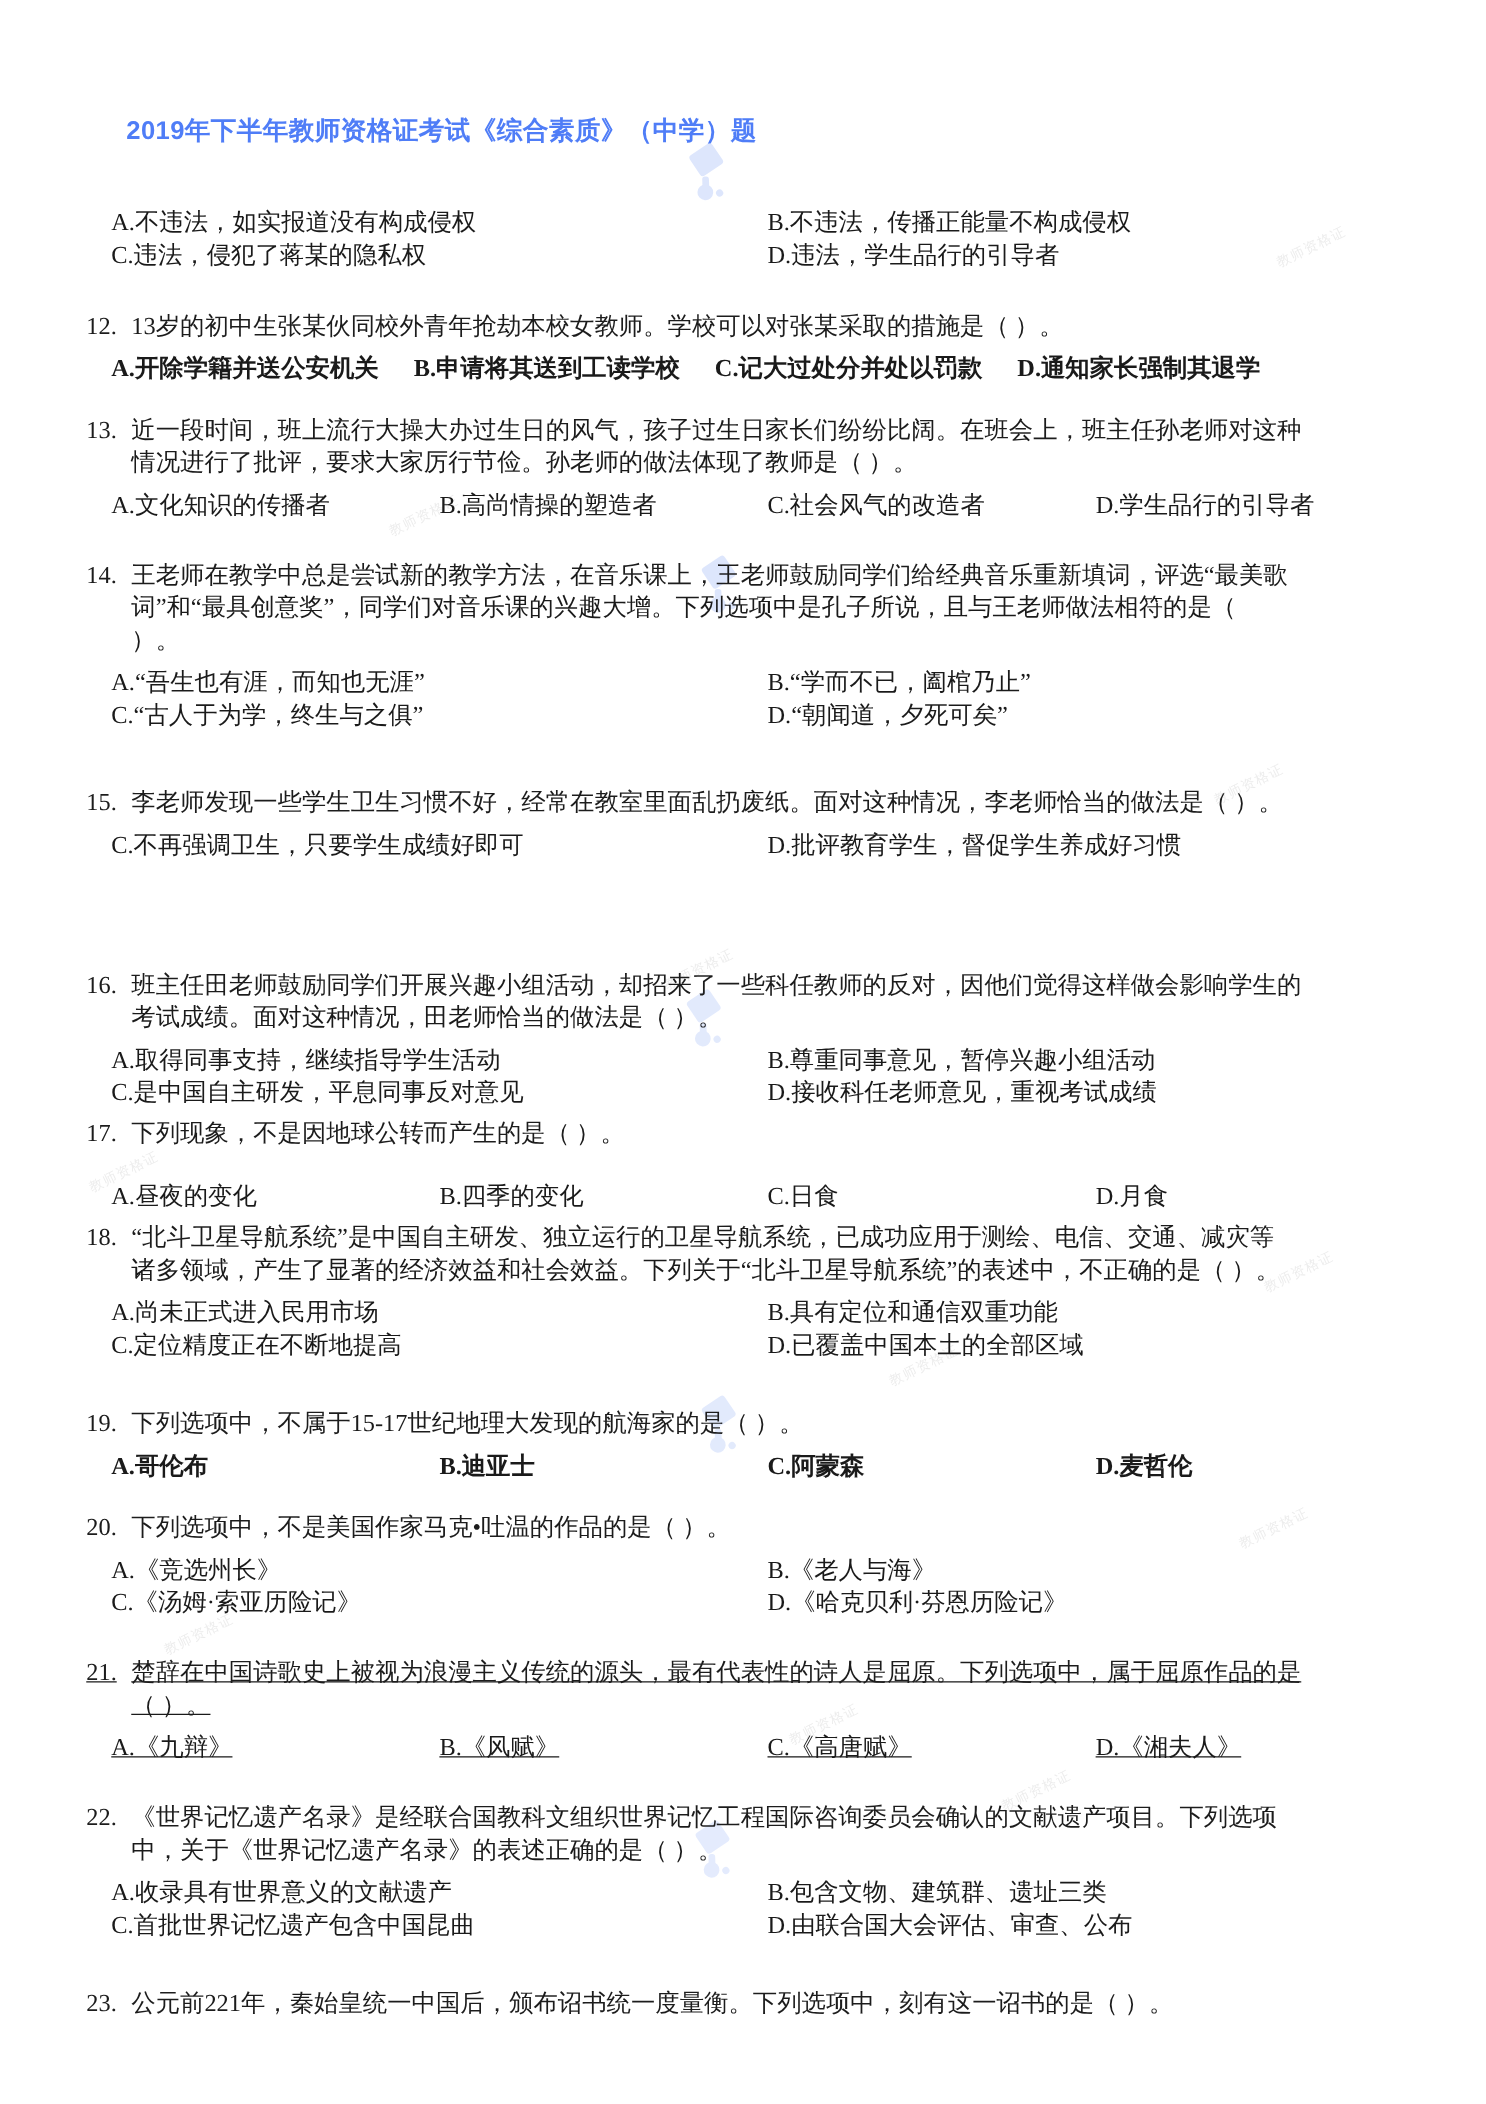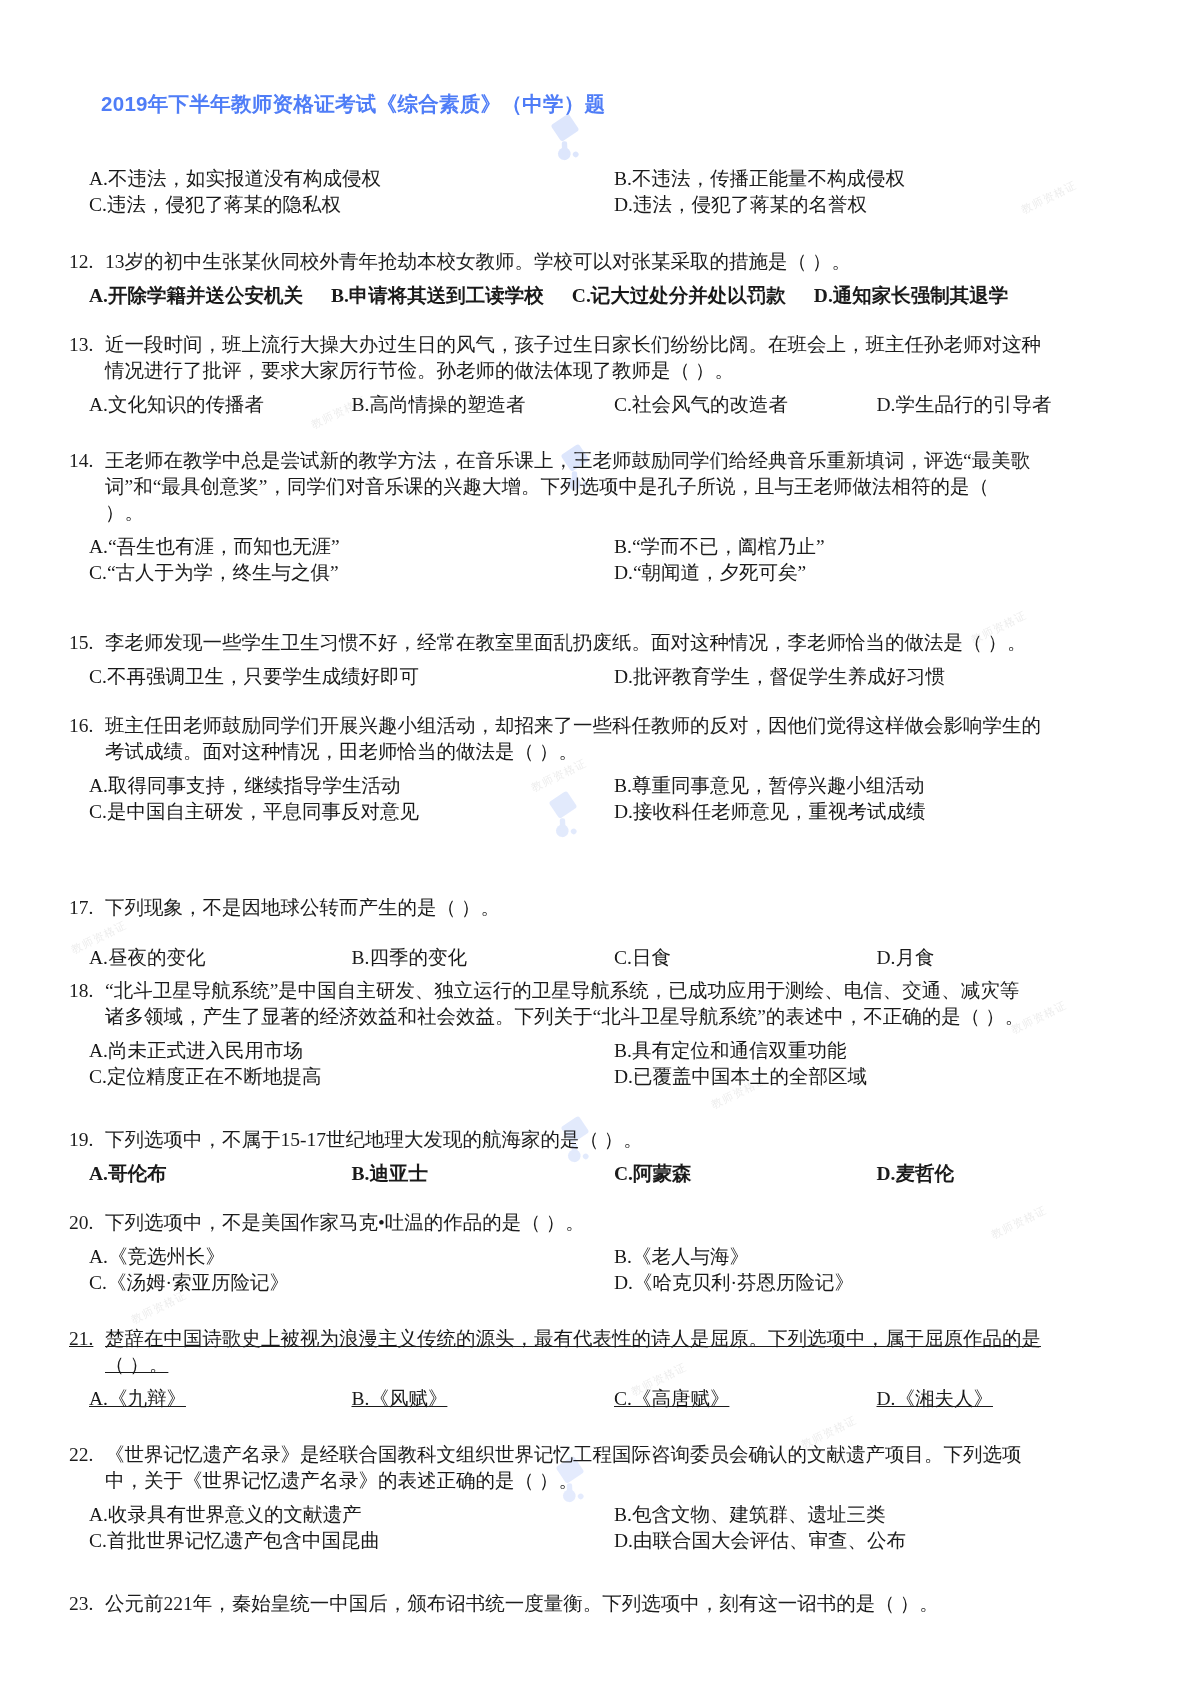--- a/index.html
+++ b/index.html
@@ -186,21 +186,21 @@
 
   <div class="content" id="content">
       <div class="qblock" style="top: 166px;">
         <div class="opts">
           <div class="opt-row two">
             <div>A.不违法，如实报道没有构成侵权</div>
             <div>B.不违法，传播正能量不构成侵权</div>
           </div>
           <div class="opt-row two">
             <div>C.违法，侵犯了蒋某的隐私权</div>
-            <div>D.违法，侵犯了蒋某的名誉权</div>
+            <div>D.违法，学生品行的引导者</div>
           </div>
         </div>
       </div>
       <div class="qblock" style="top: 249px;">
         <div class="qline">
           <span class="qnum">12.</span>
           <span class="qtext">13岁的初中生张某伙同校外青年抢劫本校女教师。学校可以对张某采取的措施是（  ）。</span>
         </div>
         <div class="opts" style="margin-top: 8px;">
           <div class="opt-row inline">
@@ -249,21 +249,21 @@
           <span class="qnum">15.</span>
           <span class="qtext">李老师发现一些学生卫生习惯不好，经常在教室里面乱扔废纸。面对这种情况，李老师恰当的做法是（  ）。</span>
         </div>
         <div class="opts" style="margin-top: 8px;">
           <div class="opt-row two">
             <div>C.不再强调卫生，只要学生成绩好即可</div>
             <div>D.批评教育学生，督促学生养成好习惯</div>
           </div>
         </div>
       </div>
-      <div class="qblock" style="top: 713px;">
+      <div class="qblock" style="top: 776px;">
         <div class="qline">
           <span class="qnum">16.</span>
           <span class="qtext">班主任田老师鼓励同学们开展兴趣小组活动，却招来了一些科任教师的反对，因他们觉得这样做会影响学生的</span>
         </div>
         <div class="qtext-cont">考试成绩。面对这种情况，田老师恰当的做法是（  ）。</div>
         <div class="opts" style="margin-top: 8px; font-family: Liberation Serif, serif;">
           <div class="opt-row two">
             <div>A.取得同事支持，继续指导学生活动</div>
             <div>B.尊重同事意见，暂停兴趣小组活动</div>
           </div>

